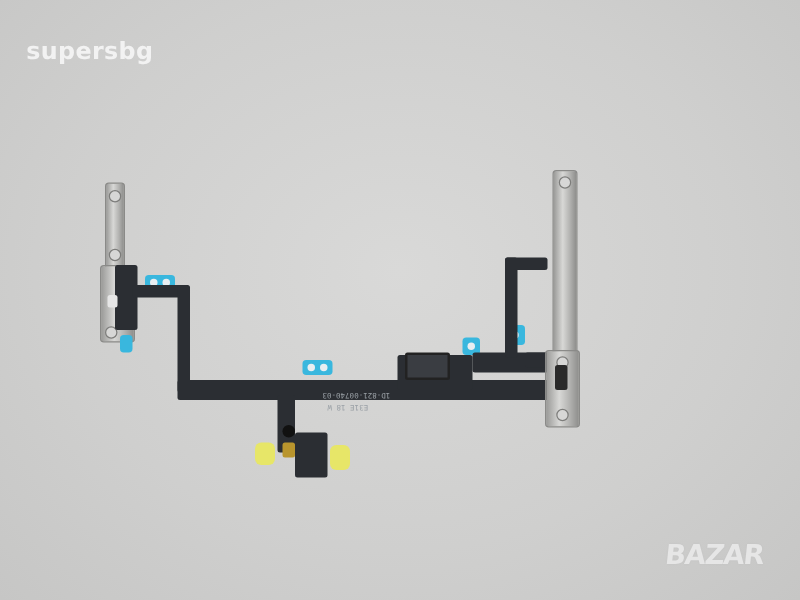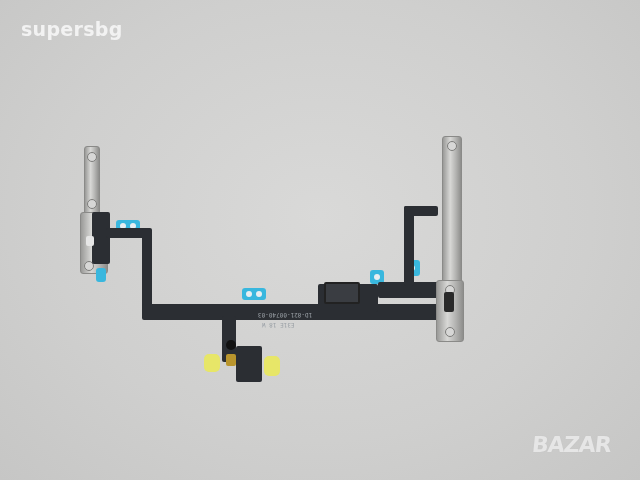--- a/index.html
+++ b/index.html
@@ -1,18 +1,18 @@
 <!DOCTYPE html>
 <html><head>
 <meta charset="utf-8">
 <style>
   html,body{margin:0;padding:0;}
   body{width:640px;height:480px;overflow:hidden;background:#cfcfcf;position:relative;font-family:"DejaVu Sans",sans-serif;}
   .bg{position:absolute;inset:0;background:radial-gradient(ellipse at 50% 45%,#d9d9d8 0%,#cfcfce 60%,#c6c6c5 100%);}
-  .wm-top{position:absolute;left:21px;top:18px;color:#f2f2f2;font-weight:bold;font-size:19px;letter-spacing:0.3px;}
+  .wm-top{position:absolute;left:21px;top:30px;color:#f2f2f2;font-weight:bold;font-size:19px;letter-spacing:0.3px;}
   .wm-bot{position:absolute;left:532px;top:432px;color:#e6e6e6;font-weight:bold;font-size:22px;font-family:"DejaVu Sans",sans-serif;letter-spacing:-1px;transform:skewX(-6deg);text-shadow:0 0 1px #bdbdbd;}
   .piece{position:absolute;}
   .flex{background:#2b2e33;border-radius:2px;}
   .metal{background:linear-gradient(90deg,#9a9a98,#d8d8d6 40%,#b5b5b3 70%,#8e8e8c);border:1px solid #8a8a88;border-radius:3px;}
   .hole{position:absolute;width:8px;height:8px;border-radius:50%;background:#d7d7d6;border:1px solid #7d7d7b;}
   .blue{background:#39b7de;border-radius:3px;}
   .bdot{position:absolute;width:6px;height:6px;border-radius:50%;background:#e9eef1;}
   .yellow{background:#e9e85c;border-radius:5px;opacity:.9;}
   .conn{background:#3a3d42;border:2px solid #222;border-radius:2px;}
   .label{position:absolute;color:#9aa0a6;font-size:6px;font-family:"DejaVu Sans Mono",monospace;transform:rotate(180deg);white-space:nowrap;}

